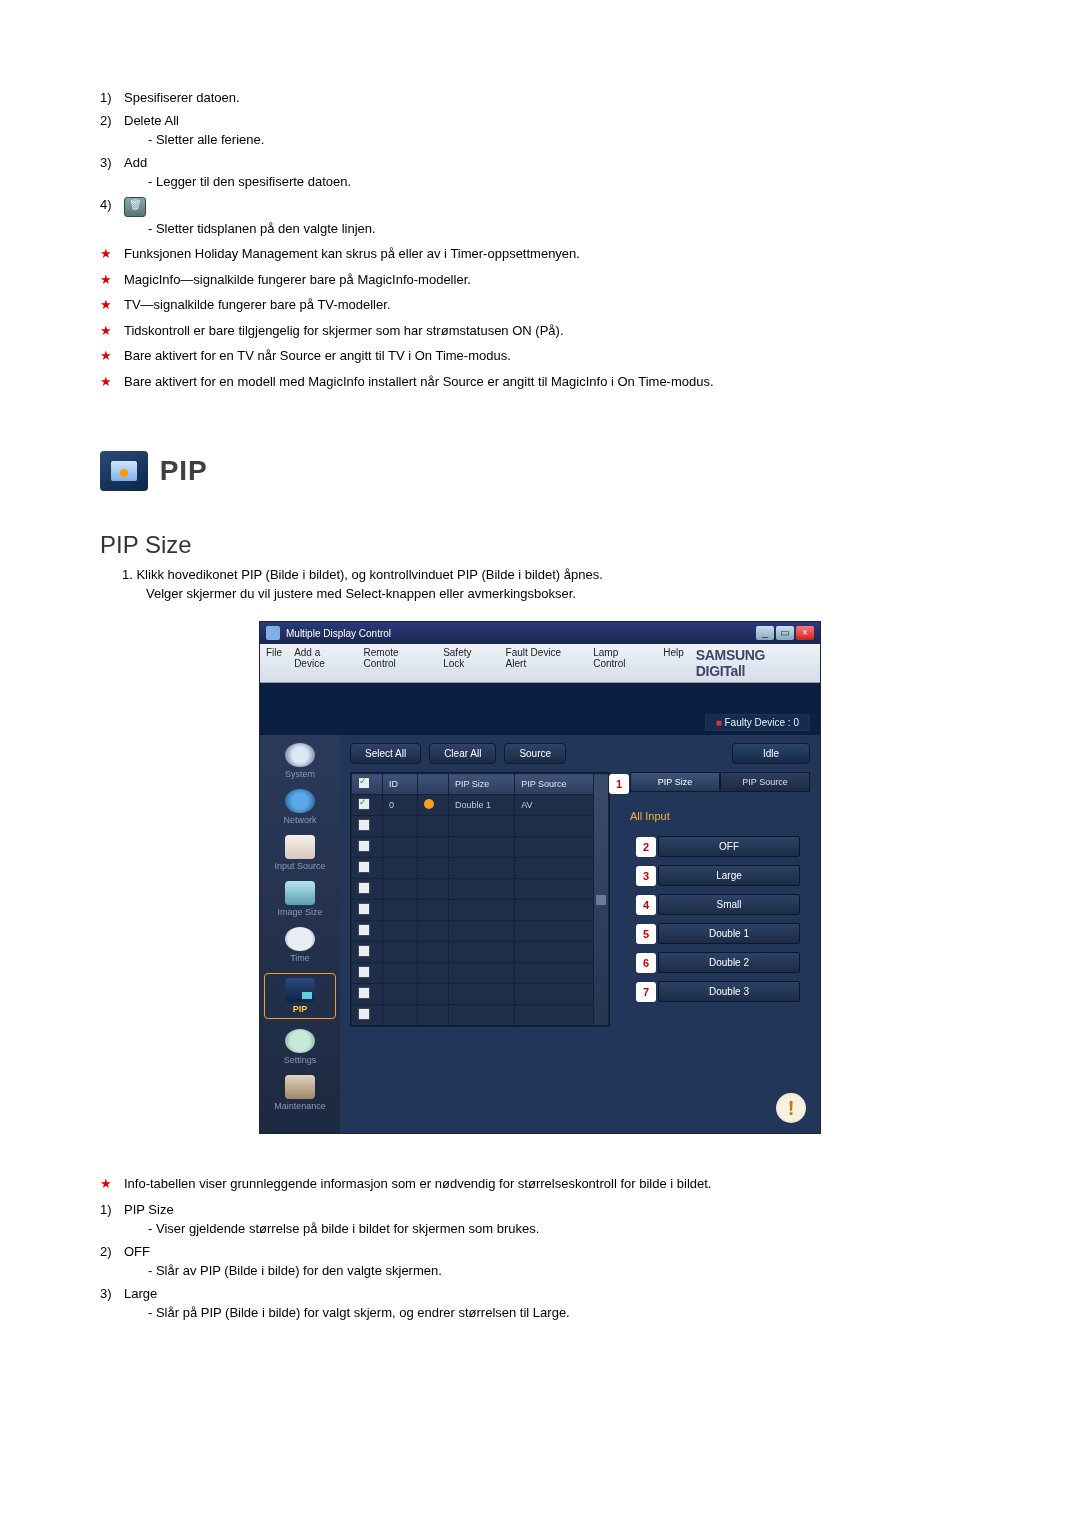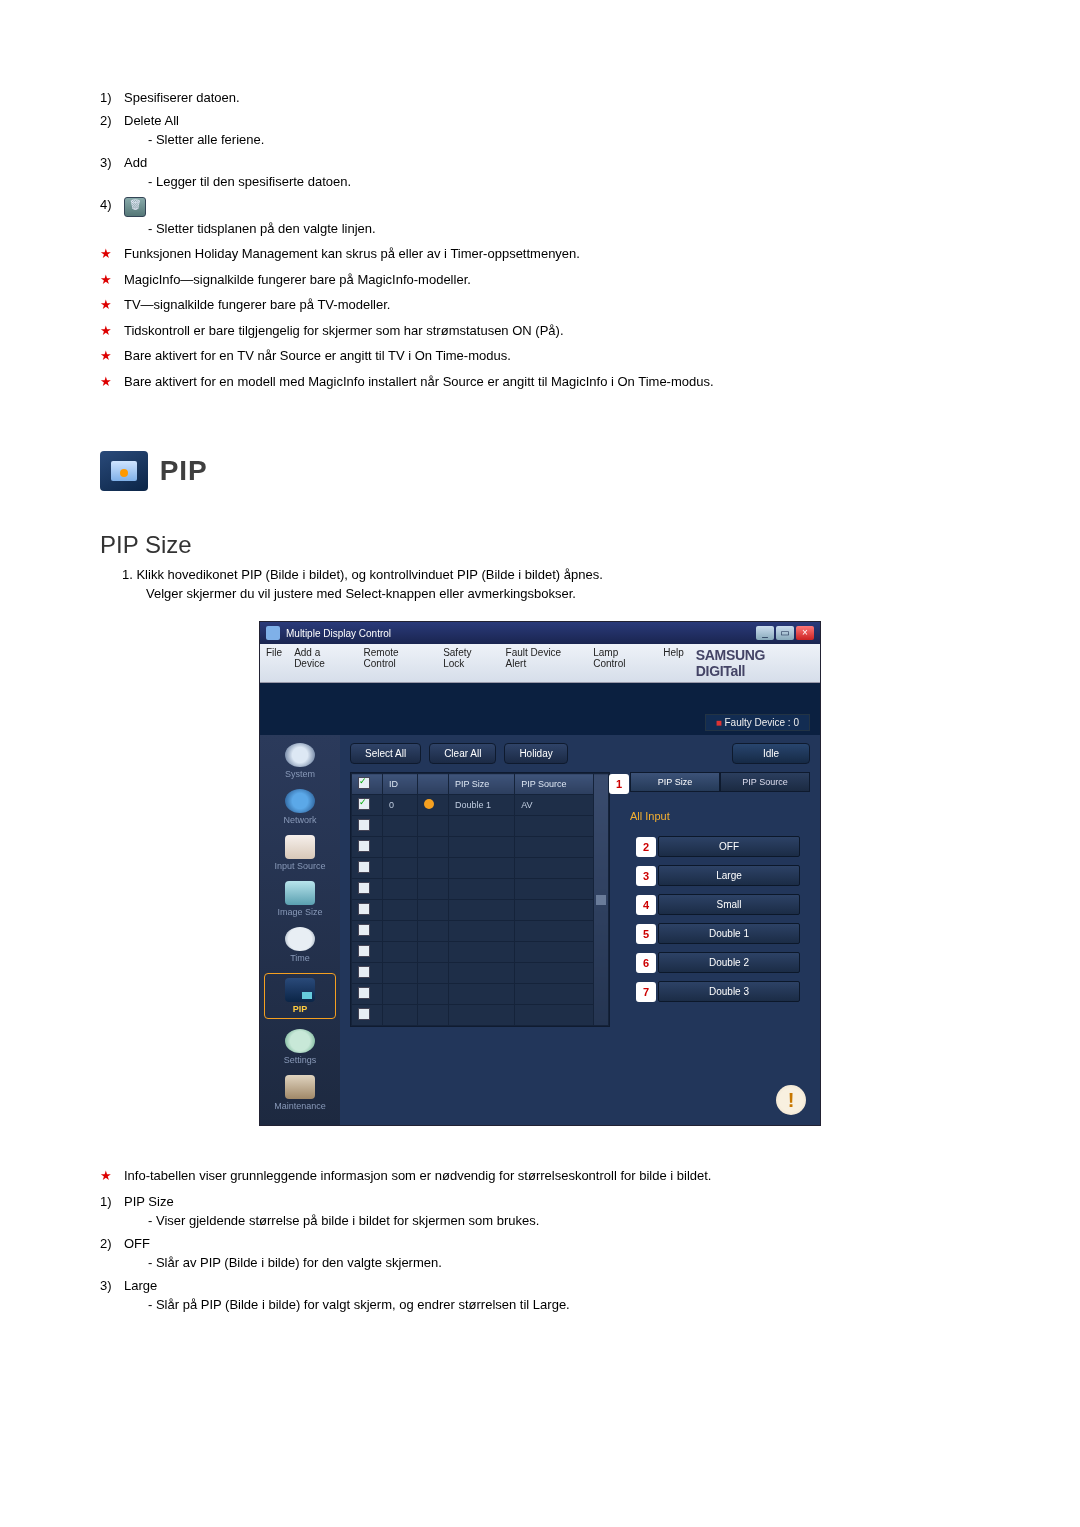--- a/index.html
+++ b/index.html
@@ -81,21 +81,21 @@
   background: #0b2040; padding: 4px 10px; text-align: right;
 }
 .mdc-faulty {
   display: inline-block; background: #122c52; color: #eee;
   padding: 2px 10px; font-size: 10px; border: 1px solid #234; margin-top: 27px;
 }
 .mdc-faulty::before { content: "■ "; color: #d33; }
 .mdc-body { display: flex; background: #22365a; }
 .mdc-sidebar {
   width: 80px; background: linear-gradient(180deg,#2b3a5b,#1d2940);
-  padding: 8px 0 4px 0;
+  padding: 8px 0 12px 0;
 }
 .sb-item { text-align: center; margin-bottom: 10px; cursor: pointer; }
 .sb-item .sb-icon {
   width: 30px; height: 24px; margin: 0 auto 2px auto;
   background: linear-gradient(#d8e4f4,#a7bcd8); border-radius: 4px;
   position: relative;
 }
 .sb-item.system .sb-icon { background: radial-gradient(circle,#dde8f4 40%,#445c82 100%); border-radius: 50%; }
 .sb-item.network .sb-icon { background: radial-gradient(circle,#5ba8e8 40%,#1d497e 100%); border-radius: 50%; }
 .sb-item.input .sb-icon { background: linear-gradient(#f6f0ec,#d8c8b8); }
@@ -273,21 +273,21 @@
         </div>
       <div class="sb-item maint">
           <div class="sb-icon"></div>
           <div class="sb-label">Maintenance</div>
         </div>
     </div>
     <div class="mdc-main">
       <div class="mdc-toolbar">
         <button class="tb-btn">Select All</button>
         <button class="tb-btn">Clear All</button>
-        <button class="tb-btn">Holiday</button>
+        <button class="tb-btn">Source</button>
         <button class="tb-btn idle">Idle</button>
       </div>
       <div class="mdc-content">
         <div class="mdc-table">
           <table>
             <tbody>
                 <tr>
               <th style="width:18px;"><span class="chk on"></span></th>
               <th style="width:22px;">ID</th>
               <th style="width:18px;"></th>

